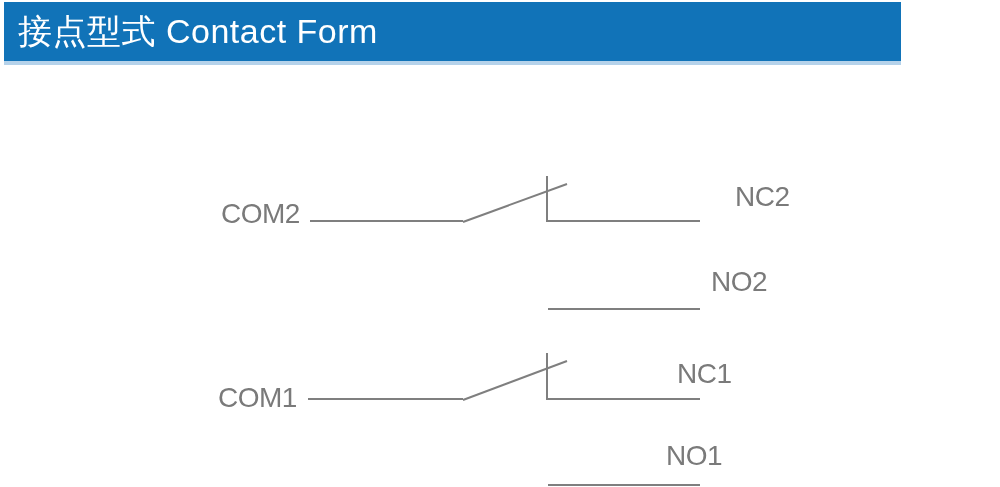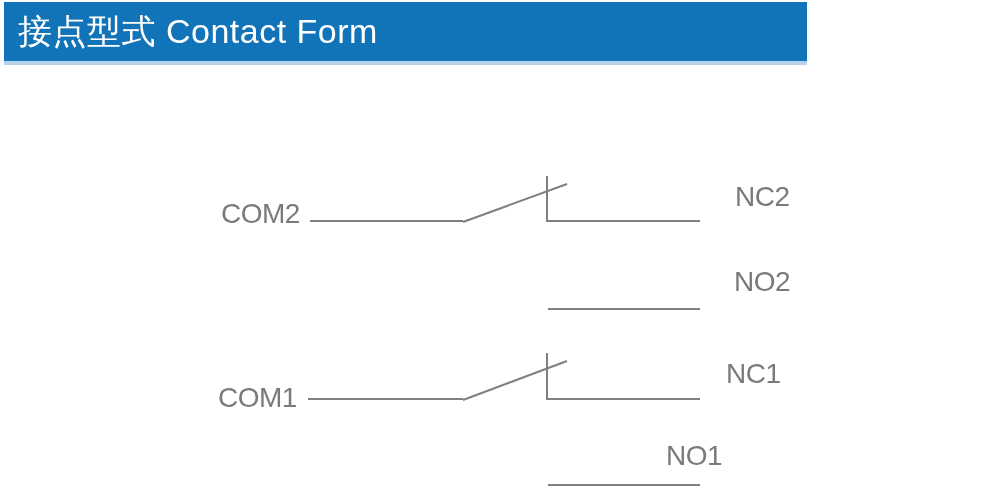--- a/index.html
+++ b/index.html
@@ -11,21 +11,21 @@
     background: #ffffff;
     font-family: "Liberation Sans", "DejaVu Sans", sans-serif;
     overflow: hidden;
   }
 
   
   .header {
     position: absolute;
     left: 4px;
     top: 2px;
-    width: 803px;
+    width: 897px;
     height: 63px;
     background: #1173b8;
     border-bottom: 4px solid #b5d2ea;
     display: flex;
     align-items: center;
     padding: 0 14px;
   }
   .header-title {
     margin: 0;
     color: #ffffff;
@@ -51,23 +51,23 @@
   .dlabel {
     position: absolute;
     color: #7a7a7a;
     font-size: 28px;
     line-height: 1;
     letter-spacing: -0.5px;
     white-space: nowrap;
   }
   .lbl-com2 { left: 221px; top: 200px; }
   .lbl-nc2  { left: 735px; top: 183px; }
-  .lbl-no2  { left: 711px; top: 268px; margin-left: 23px; }
+  .lbl-no2  { left: 711px; top: 268px; }
   .lbl-com1 { left: 218px; top: 384px; }
-  .lbl-nc1  { left: 726px; top: 360px; text-align: center; }
+  .lbl-nc1  { left: 677px; top: 360px; text-align: center; }
   .lbl-no1  { left: 666px; top: 442px; }
 </style>
 </head>
 <body>
 
 <header class="header">
   <h1 class="header-title">接点型式 Contact Form</h1>
 </header>
 
 <div class="diagram">

